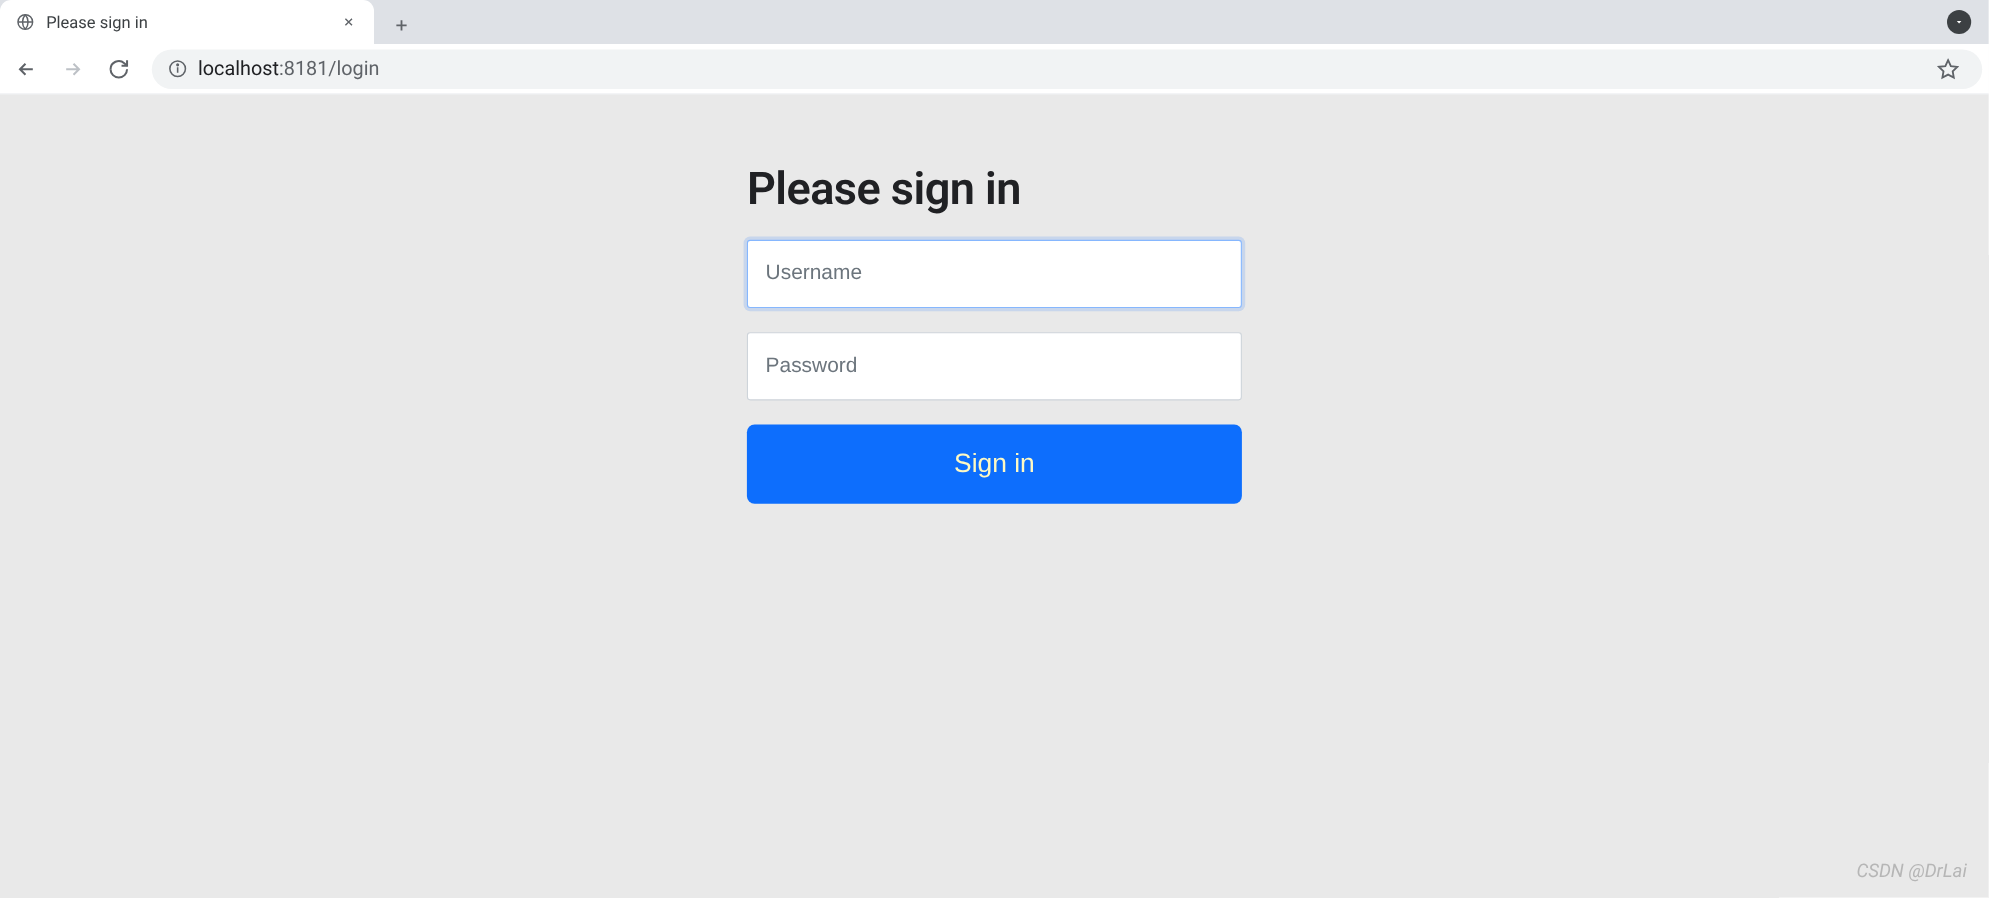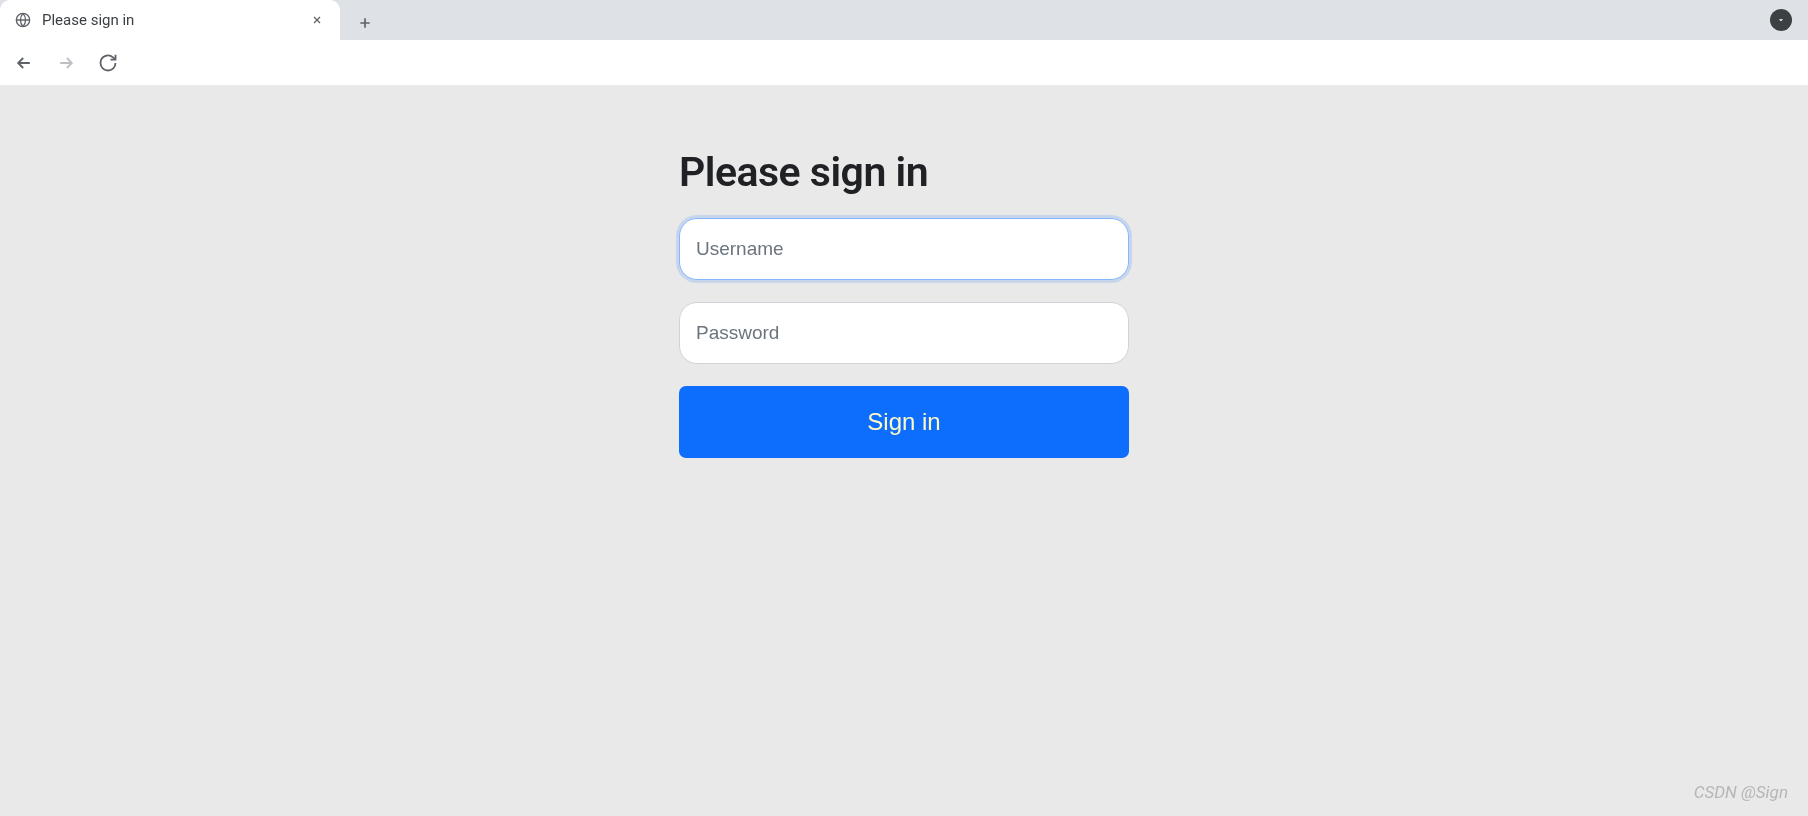--- a/index.html
+++ b/index.html
@@ -169,21 +169,21 @@
       font-weight: 600;
       color: #202124;
       margin-bottom: 22px;
       letter-spacing: -0.5px;
     }
     .form-input {
       width: 100%;
       height: 62px;
       background: #fff;
       border: 1px solid #ced4da;
-      border-radius: 18px;
+      border-radius: 3px;
       padding: 0 16px;
       font-size: 19px;
       color: #495057;
       margin-bottom: 22px;
       outline: none;
     }
     .form-input.focused {
       border: 1px solid #86b7fe;
       box-shadow: 0 0 0 3px rgba(13,110,253,0.15);
     }
@@ -253,23 +253,40 @@
       <path d="M5 12h14M13 6l6 6-6 6"></path>
     </svg>
   </div>
   <div class="nav-btn">
     <svg width="20" height="20" viewBox="0 0 24 24" fill="none" stroke="currentColor" stroke-width="2.2">
       <path d="M21 2v6h-6"></path>
       <path d="M3 12a9 9 0 0 1 15-6.7L21 8"></path>
       <path d="M21 12a9 9 0 0 1-18 0"></path>
     </svg>
   </div>
+  <div class="address-bar">
+    <span class="info-icon">
+      <svg width="17" height="17" viewBox="0 0 24 24" fill="none" stroke="currentColor" stroke-width="2">
+        <circle cx="12" cy="12" r="10"></circle>
+        <line x1="12" y1="10" x2="12" y2="17"></line>
+        <circle cx="12" cy="7" r="1" fill="currentColor"></circle>
+      </svg>
+    </span>
+    <span class="url-text">
+      <span class="host">localhost</span><span class="rest">:8181/login</span>
+    </span>
+    <span class="star-btn">
+      <svg width="20" height="20" viewBox="0 0 24 24" fill="none" stroke="currentColor" stroke-width="2">
+        <polygon points="12 2 15 8.5 22 9.3 17 14.1 18.2 21 12 17.8 5.8 21 7 14.1 2 9.3 9 8.5 12 2"></polygon>
+      </svg>
+    </span>
+  </div>
 </div>
 
 <div class="content">
   <div class="signin-box">
     <h1 class="signin-heading">Please sign in</h1>
     <input type="text" class="form-input focused" placeholder="Username" style="">
     <input type="password" class="form-input" placeholder="Password" style="">
     <button class="signin-btn">Sign in</button>
   </div>
-  <div class="watermark">CSDN @Sign</div>
+  <div class="watermark">CSDN @DrLai</div>
 </div>
 
 </body></html>

